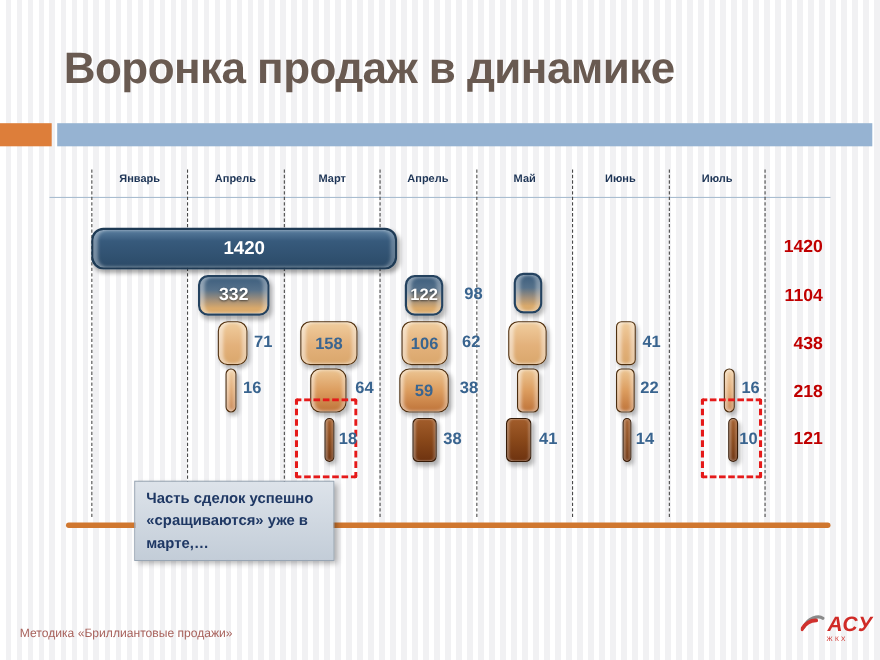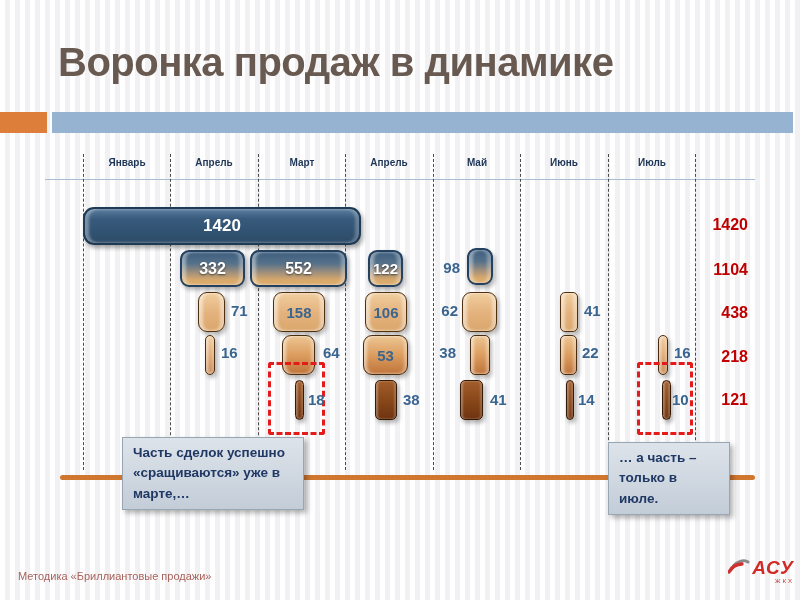--- a/index.html
+++ b/index.html
@@ -35,38 +35,38 @@
         box-shadow:2px 3px 4px rgba(0,0,0,.28), inset 4px 0 3px rgba(255,255,255,.5), inset -4px 0 3px rgba(255,255,255,.4); }
   .b4 { background:linear-gradient(180deg,#ecc593 0%,#dc9d5f 50%,#bf743a 100%);
         border:1px solid #4a2c0e; color:#3a6590; font-weight:bold; font-size:15px;
         box-shadow:2px 3px 4px rgba(0,0,0,.28), inset 3px 0 3px rgba(255,255,255,.5), inset -3px 0 3px rgba(255,255,255,.35); }
   .b5 { background:linear-gradient(180deg,#a25d2b 0%,#89481a 50%,#6e3310 100%);
         border:1px solid #351a06;
         box-shadow:2px 3px 4px rgba(0,0,0,.3), inset 2px 0 2px rgba(255,255,255,.3), inset -2px 0 2px rgba(255,255,255,.2); }
   .narrow { border-radius:5px; }
 
   .lbl { position:absolute; color:#39648f; font-weight:bold; font-size:15px; z-index:6; }
-  .lbl-left { text-align:right; }
+  .lbl-left { }
 
   .total { position:absolute; left:686px; width:62px; text-align:right;
            color:#c00000; font-weight:bold; font-size:16px; }
 
   .redbox { position:absolute; border:3px dashed #e51a1a; border-radius:3px; z-index:5; }
 
   .timeline { position:absolute; left:60px; top:475px; width:695px; height:5px;
               background:#d0772f; border-radius:3px; z-index:3; }
 
   .callout { position:absolute; z-index:6; padding:5px 10px;
              background:linear-gradient(180deg,#dde3ea 0%,#c3cdd8 100%);
              border:1px solid #98a5b3; color:#1f3864; font-weight:600;
              font-size:13.5px; line-height:1.5; white-space:pre-line;
              box-shadow:3px 3px 5px rgba(0,0,0,.3); }
 
   .footer-note { position:absolute; left:18px; top:570px; font-size:11px; color:#a8625c; }
-  .logo { position:absolute; left:728px; top:556px; width:66px; height:42px; text-align:right; }
+  .logo { position:absolute; left:728px; top:556px; width:66px; height:42px; text-align:center; }
   .logo-row { display:flex; align-items:center; justify-content:center; gap:2px; }
   .logo-text { color:#d02b27; font-weight:bold; font-style:italic; font-size:19px; letter-spacing:1px; }
   .logo-sub { color:#d02b27; font-size:6px; letter-spacing:2px; margin-top:-2px; }
 </style>
 </head>
 <body>
 
 <div class="slide">
 
   <div class="title">Воронка продаж в динамике</div>
@@ -91,23 +91,20 @@
   <div class="vline" style="left:608px"></div>
   <div class="vline" style="left:695px"></div>
 
   <div class="bar b1" style="left:83px; top:207px; width:278px; height:38px; border-radius:11px">
     <span>1420</span>
   </div>
 
   <div class="bar b2" style="left:180px; top:250px; width:65px; height:37px">
     <span>332</span>
   </div>
-  <div class="bar b2" style="left:250px; top:250px; width:97px; height:37px">
-    <span>552</span>
-  </div>
   <div class="bar b2" style="left:368px; top:250px; width:35px; height:37px; font-size:15px">
     <span>122</span>
   </div>
   <div class="bar b2" style="left:467px; top:248px; width:26px; height:37px"></div>
   <span class="lbl lbl-left" style="left:422px; top:259px; width:38px">98</span>
 
   <div class="bar b3" style="left:198px; top:292px; width:27px; height:40px"></div>
   <span class="lbl" style="left:231px; top:302px">71</span>
   <div class="bar b3" style="left:273px; top:292px; width:52px; height:40px">
     <span>158</span>
@@ -118,21 +115,21 @@
   <div class="bar b3" style="left:462px; top:292px; width:35px; height:40px"></div>
   <span class="lbl lbl-left" style="left:420px; top:302px; width:38px">62</span>
   <div class="bar b3 narrow" style="left:560px; top:292px; width:18px; height:40px"></div>
   <span class="lbl" style="left:584px; top:302px">41</span>
 
   <div class="bar b4 narrow" style="left:205px; top:335px; width:10px; height:40px"></div>
   <span class="lbl" style="left:221px; top:344px">16</span>
   <div class="bar b4" style="left:282px; top:335px; width:33px; height:40px"></div>
   <span class="lbl" style="left:323px; top:344px">64</span>
   <div class="bar b4" style="left:363px; top:335px; width:45px; height:40px">
-    <span>53</span>
+    <span>59</span>
   </div>
   <div class="bar b4 narrow" style="left:470px; top:335px; width:20px; height:40px"></div>
   <span class="lbl lbl-left" style="left:418px; top:344px; width:38px">38</span>
   <div class="bar b4 narrow" style="left:560px; top:335px; width:17px; height:40px"></div>
   <span class="lbl" style="left:582px; top:344px">22</span>
   <div class="bar b4 narrow" style="left:658px; top:335px; width:10px; height:40px"></div>
   <span class="lbl" style="left:674px; top:344px">16</span>
 
   <div class="bar b5 narrow" style="left:295px; top:380px; width:9px; height:40px"></div>
   <span class="lbl" style="left:308px; top:391px">18</span>
@@ -150,22 +147,20 @@
 
   <div class="total" style="top:216px">1420</div>
   <div class="total" style="top:261px">1104</div>
   <div class="total" style="top:304px">438</div>
   <div class="total" style="top:348px">218</div>
   <div class="total" style="top:391px">121</div>
 
   <div class="timeline"></div>
   <div class="callout" style="left:122px; top:437px; width:182px">Часть сделок успешно
 «сращиваются» уже в марте,…</div>
-  <div class="callout" style="left:608px; top:442px; width:122px">… а часть –
-только в июле.</div>
 
   <div class="footer-note">Методика «Бриллиантовые продажи»</div>
   <div class="logo">
     <div class="logo-row">
       <span>
         <svg width="22" height="20" viewBox="0 0 22 20">
           <path d="M3 14 C 6 6, 16 3, 20 6" stroke="#8a8a8a" stroke-width="3" fill="none" stroke-linecap="round"></path>
           <path d="M1 16 C 4 11, 9 8, 14 8" stroke="#d0312d" stroke-width="3.4" fill="none" stroke-linecap="round"></path>
         </svg>
       </span>

